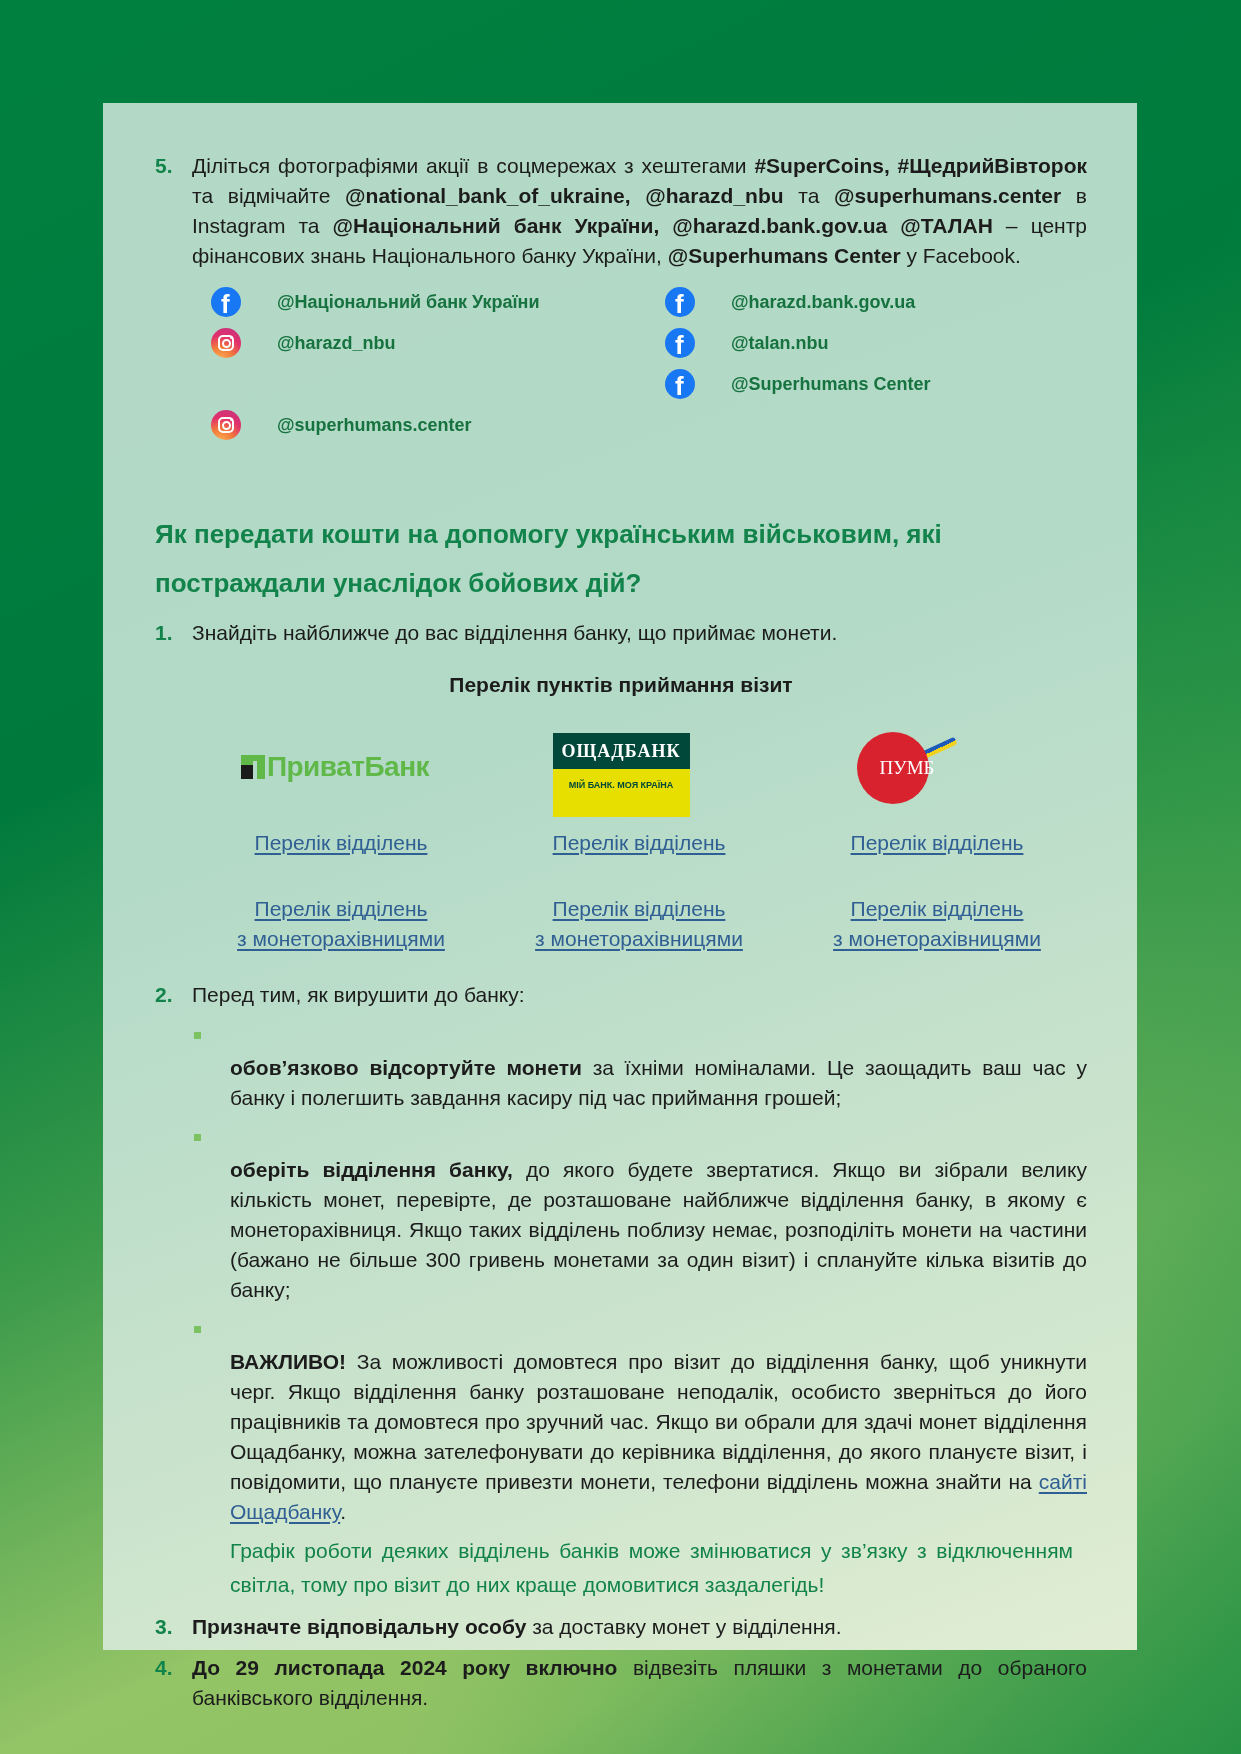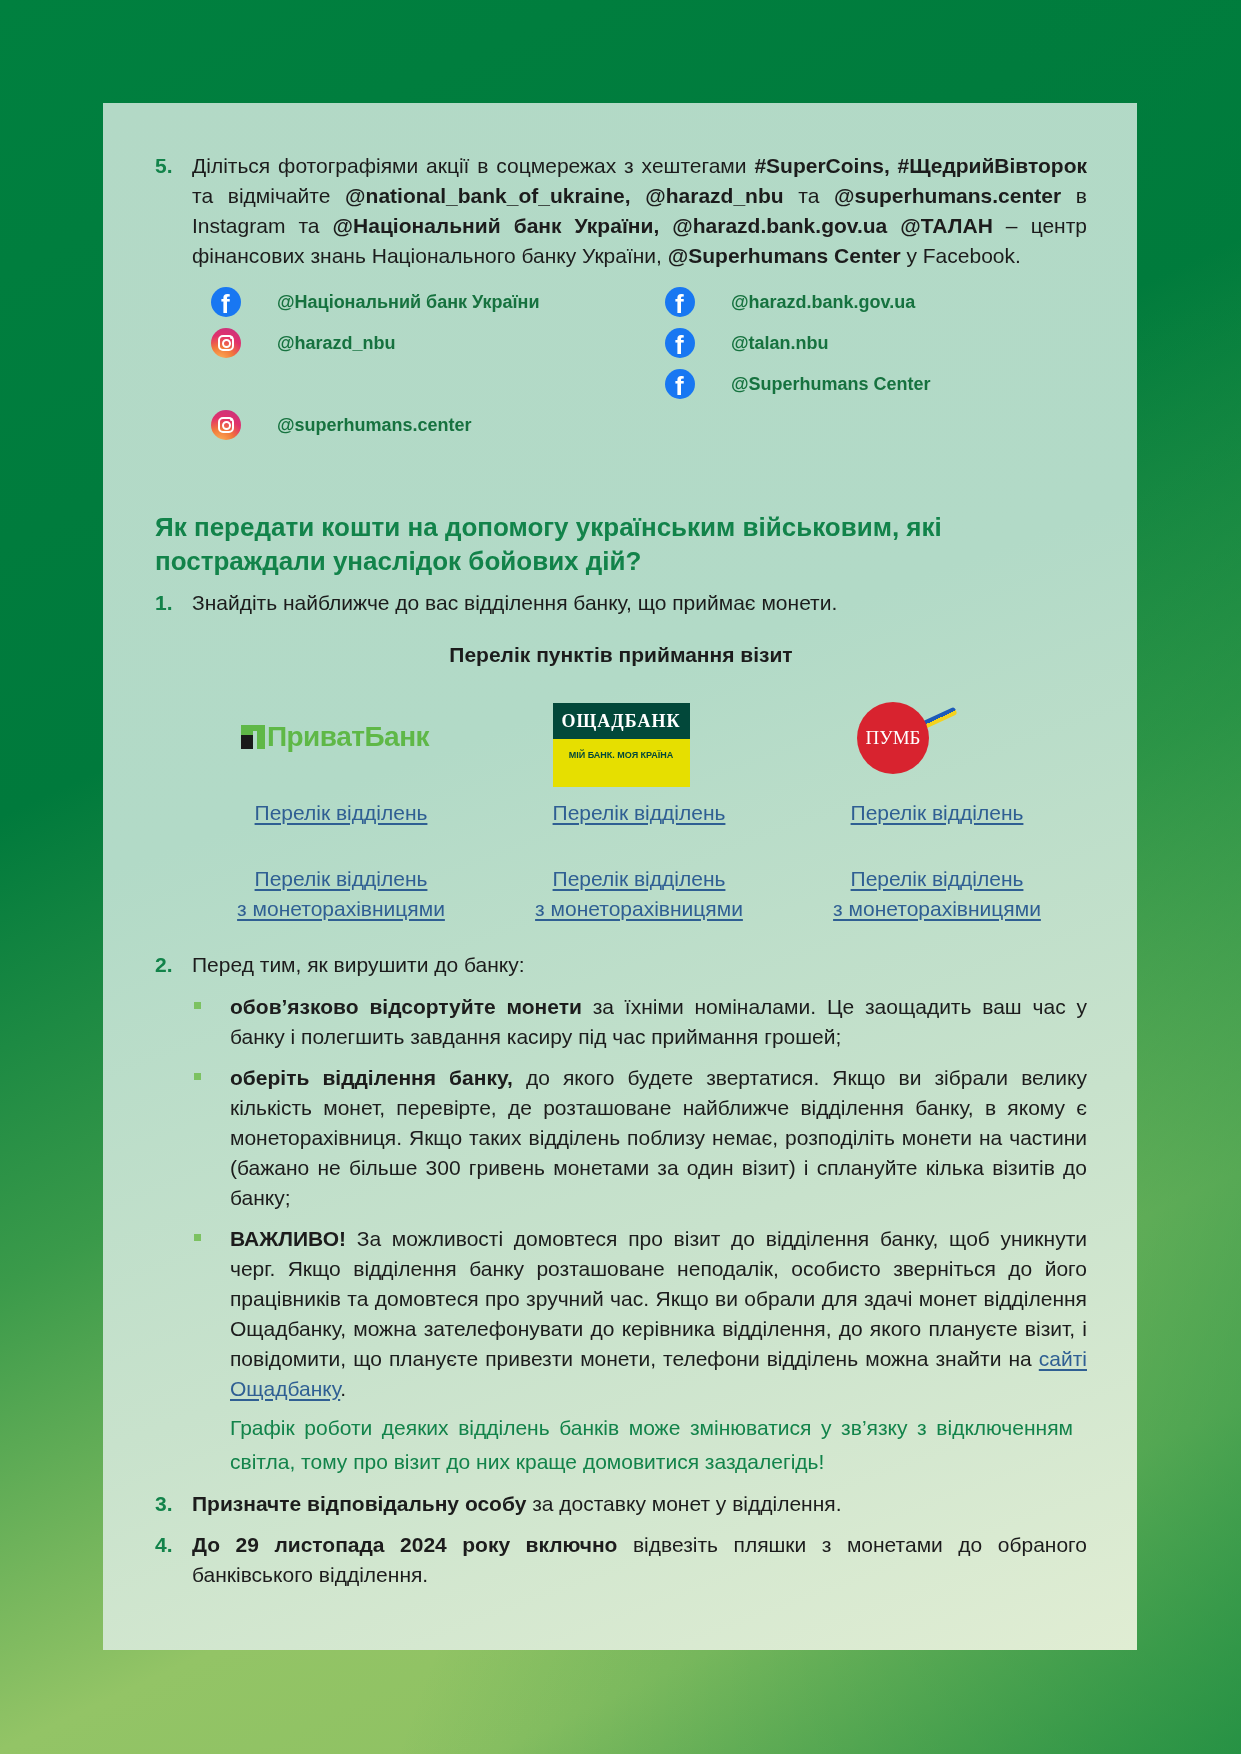--- a/index.html
+++ b/index.html
@@ -30,49 +30,49 @@
   .social-cell { display: flex; align-items: center; height: 30px; }
   .icon { width: 30px; height: 30px; border-radius: 50%; flex: 0 0 30px; position: relative; }
   .fb { background: #1877f2; }
   .fb span { position: absolute; left: 10px; top: 2px; color: #fff; font-weight: bold; font-size: 26px; line-height: 30px; font-family: "Liberation Sans", sans-serif; }
   .ig { background: radial-gradient(circle at 30% 110%, #fdb45a 0%, #f27a3a 35%, #e1306c 65%, #c13584 100%); }
   .ig .ig-sq { position: absolute; left: 7px; top: 7px; width: 12px; height: 12px; border: 2px solid #fff; border-radius: 5px; }
   .ig .ig-c { position: absolute; left: 11px; top: 11px; width: 5px; height: 5px; border: 2px solid #fff; border-radius: 50%; }
   .ig .ig-d { position: absolute; left: 19px; top: 8px; width: 3px; height: 3px; background: #fff; border-radius: 50%; }
   .handle { margin-left: 36px; color: #16723f; font-weight: bold; font-size: 18px; }
   h2 {
-    margin: 70px 0 0 0; font-size: 26px; line-height: 34px; color: #12834a; font-weight: bold;
+    margin: 70px 0 0 0; font-size: 26px; line-height: 49px; color: #12834a; font-weight: bold;
   }
   .list2 { margin-top: 10px; }
   .subhead { text-align: center; font-weight: bold; font-size: 21px; margin: 22px 0 0 0; line-height: 30px; }
   .logos { display: grid; grid-template-columns: repeat(3, 1fr); margin-top: 28px; margin-left: 37px; width: 858px; }
   .logo-cell { display: flex; justify-content: center; align-items: center; height: 78px; }
   .privat { display: flex; align-items: center; }
   .privat-mark { width: 24px; height: 24px; position: relative; margin-right: 2px; }
   .privat-mark .g { position: absolute; left: 0; top: 0; width: 24px; height: 24px; background: #5fb847; }
   .privat-mark .k { position: absolute; left: 0; top: 10px; width: 12px; height: 14px; background: #1a1a1a; }
   .privat-mark .w { position: absolute; left: 12px; top: 6px; width: 4px; height: 18px; background: #b2dac7; }
   .privat-text { color: #5fb847; font-weight: bold; font-size: 28px; letter-spacing: -0.5px; }
   .oschad { width: 137px; height: 68px; }
   .oschad-top { height: 36px; background: #02483a; color: #fff; font-family: "Liberation Serif", serif; font-size: 18px; text-align: center; line-height: 36px; letter-spacing: 1px; font-weight: bold; }
   .oschad-bot { height: 48px; background: #e6df00; color: #02483a; font-size: 9px; font-weight: bold; text-align: center; line-height: 32px; }
   .pumb { position: relative; width: 110px; height: 78px; }
   .pumb-circle { position: absolute; left: 5px; top: 4px; width: 72px; height: 72px; border-radius: 50%; background: #d8232f; }
-  .pumb-text { position: absolute; left: 5px; top: 4px; width: 72px; line-height: 72px; text-align: center; color: #fff; font-family: "Liberation Serif", serif; font-size: 19px; }
+  .pumb-text { position: absolute; left: 19px; top: 4px; width: 72px; line-height: 72px; text-align: center; color: #fff; font-family: "Liberation Serif", serif; font-size: 19px; }
   .pumb-ribbon { position: absolute; left: 60px; top: 18px; width: 46px; height: 8px; background: linear-gradient(#1e5bb8 50%, #f3d21f 50%); transform: rotate(-25deg); border-radius: 3px; }
   .links { display: grid; grid-template-columns: repeat(3, 1fr); margin-left: 37px; width: 894px; }
   .link-row1 { margin-top: 22px; }
   .link-row2 { margin-top: 36px; }
   .link { text-align: center; color: #2f5f93; font-size: 21px; line-height: 30px; text-decoration: underline; text-underline-offset: 3px; }
   .list-after { margin-top: 26px; }
   .bullets { margin: 12px 0 0 37px; }
   .bullet { display: flex; font-size: 21px; line-height: 30px; margin-bottom: 11px; }
   .bmark { width: 38px; flex: 0 0 38px; position: relative; }
   .bmark i { position: absolute; left: 2px; top: 10px; width: 7px; height: 7px; background: #7cc261; }
-  .btext { flex: 1; text-align: justify; }
+  .btext { flex: 1; text-align: justify; margin-top: 31px; }
   .blink { color: #2f5f93; text-decoration: underline; text-underline-offset: 3px; }
   .green-note { color: #12834a; font-size: 21px; line-height: 34px; margin: -4px 14px 0 75px; text-align: justify; }
   .item3 { margin-top: 10px; }
   .item4 { margin-top: 11px; }
 </style>
 </head>
 <body>
 
 <div class="bg-overlay"></div>
 

